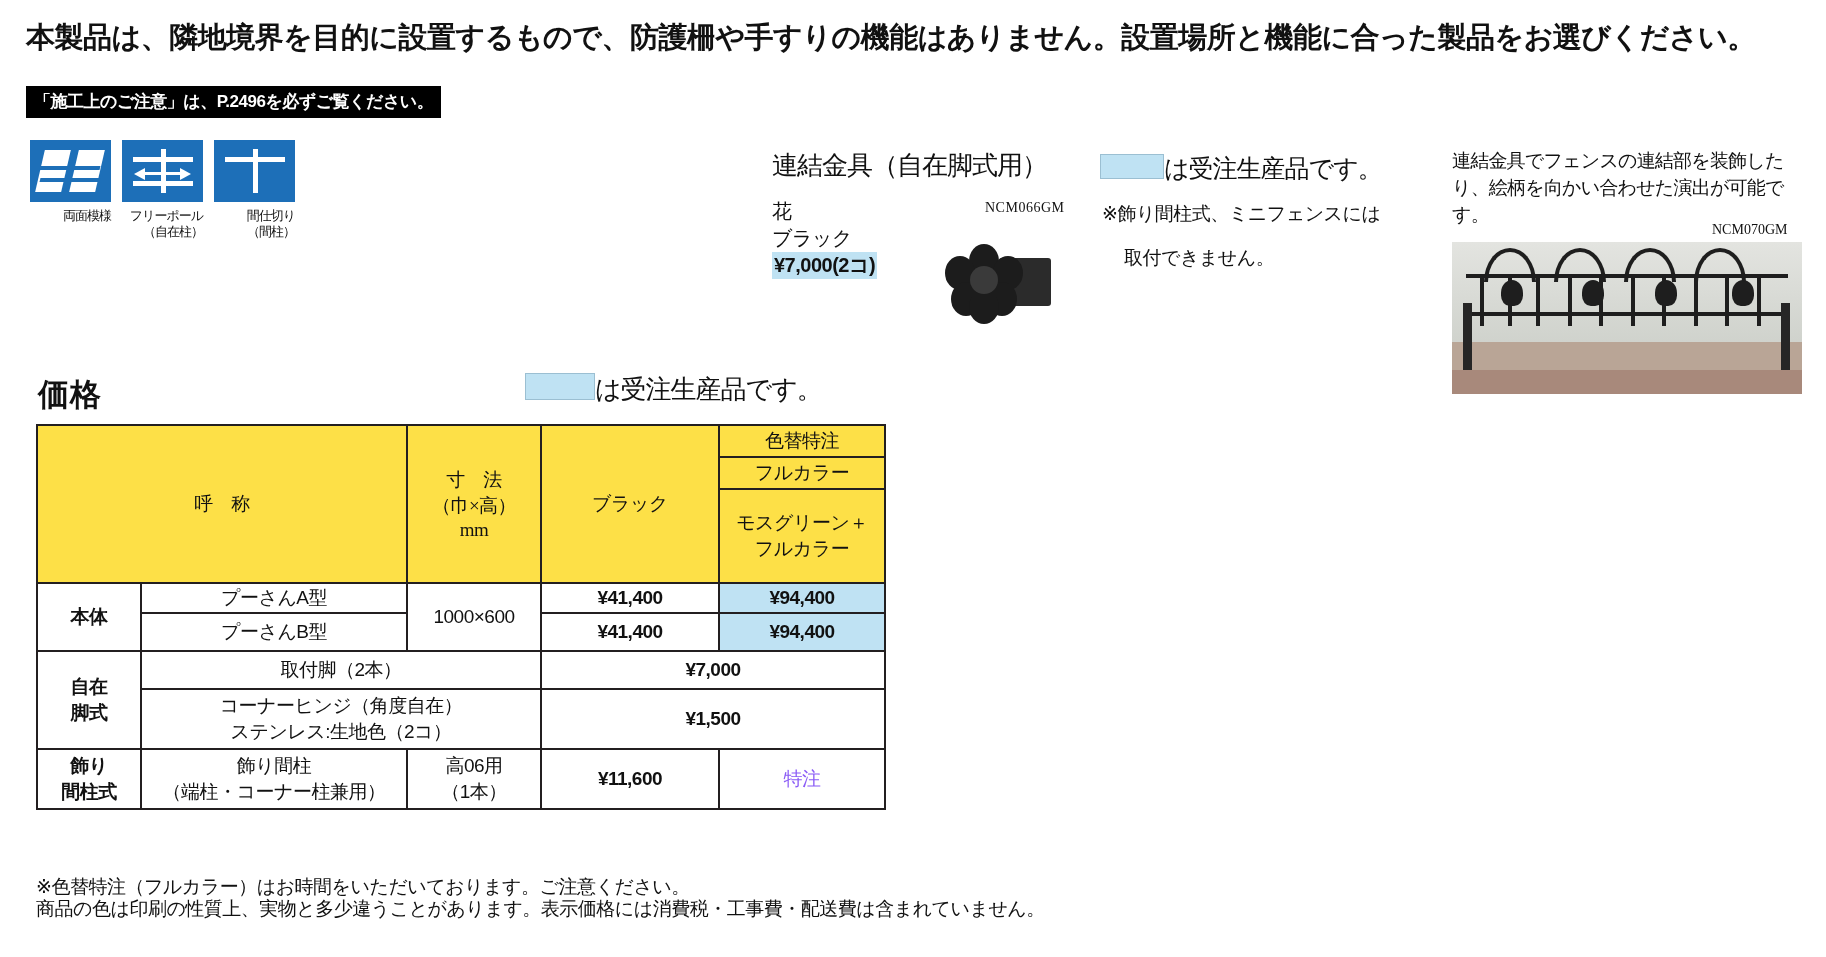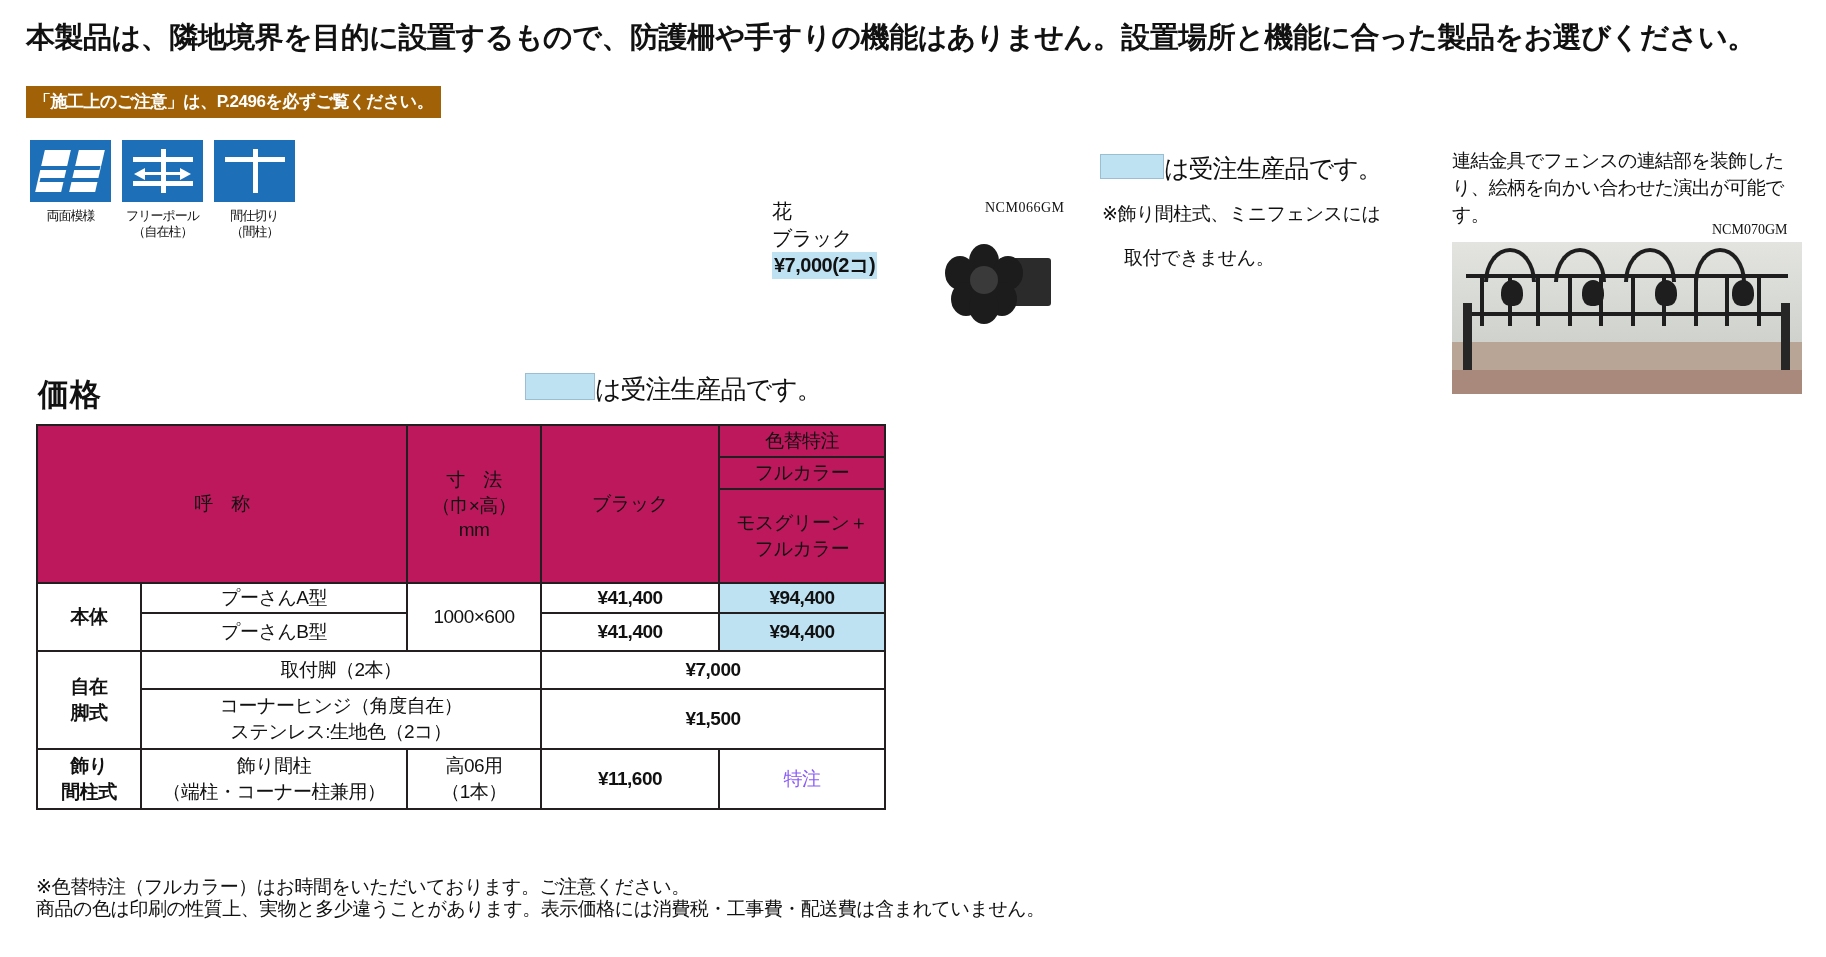--- a/index.html
+++ b/index.html
@@ -10,27 +10,27 @@
   }
   .page{position:relative;width:1620px;height:957px;border-radius:20px;}
 
   
   .headline{
     position:absolute;left:26px;top:18px;width:1790px;
     font-size:29px;font-weight:bold;letter-spacing:-0.5px;white-space:nowrap;
   }
   .notice-bar{
     position:absolute;left:26px;top:86px;
-    background:#a16207;color:#ffffff;font-size:17px;font-weight:bold;
+    background:#000000;color:#ffffff;font-size:17px;font-weight:bold;
     padding:4px 8px 5px 8px;letter-spacing:-0.5px;
   }
 
   
   .icons{position:absolute;left:30px;top:140px;display:flex;gap:11px;}
-  .icon-col{width:81px;text-align:center;}
+  .icon-col{width:81px;text-align:right;}
   .icon-box{width:81px;height:62px;background:#1d6fb8;position:relative;}
   .icon-cap{font-size:13px;line-height:1.25;margin-top:6px;letter-spacing:-1px;}
 
   
   .ico1 .d{position:absolute;background:#ffffff;}
   .ico1 .d1{left:10px;top:10px;width:26px;height:42px;transform:skewX(-13deg);}
   .ico1 .d2{left:44px;top:10px;width:26px;height:42px;transform:skewX(-13deg);}
   .ico1 .bar{position:absolute;left:10px;top:26px;width:60px;height:4px;background:#1d6fb8;transform:skewX(-13deg);}
   .ico1 .bar2{position:absolute;left:10px;top:38px;width:60px;height:4px;background:#1d6fb8;transform:skewX(-13deg);}
 
@@ -82,21 +82,21 @@
   
   .price-h{position:absolute;left:38px;top:374px;font-size:31px;font-weight:bold;letter-spacing:1px;}
   .legend1{position:absolute;left:525px;top:372px;font-size:26px;letter-spacing:-1px;white-space:nowrap;}
   .legend1 .swatch{width:68px;height:25px;}
 
   table.price{
     position:absolute;left:36px;top:424px;border-collapse:collapse;
     font-size:19px;table-layout:fixed;
   }
   table.price td{border:2px solid #231f20;text-align:center;vertical-align:middle;letter-spacing:-0.5px;}
-  .hdr{background:#be185d;}
+  .hdr{background:#fde047;font-family:Liberation Serif, serif;}
   .blue{background:#bfe2f3;}
   .bold{font-weight:bold;margin-top:18px;}
   .c-order{color:#8b5cf6;}
 
   .foot1{position:absolute;left:36px;top:874px;font-size:19px;letter-spacing:-0.5px;}
   .foot2{position:absolute;left:36px;top:896px;font-size:19px;letter-spacing:-0.5px;}
 </style>
 </head>
 <body>
 
@@ -140,20 +140,21 @@
           <span class="vt"></span>
       </div>
       <div class="icon-cap">
         <span>間仕切り</span><br>
         <span>（間柱）</span>
       </div>
     </div>
 
   </div>
 
+  <div class="conn-title">連結金具（自在脚式用）</div>
   <div class="conn-lines">
     <div>花</div>
     <div>ブラック</div>
     <div class="price-hl"><span>¥7,000</span><span>(2コ)</span></div>
   </div>
   <div class="code1">NCM066GM</div>
 
   <div class="flower">
     <span class="base"></span>
     <span class="petal" style="left:44px;top:4px;"></span>

